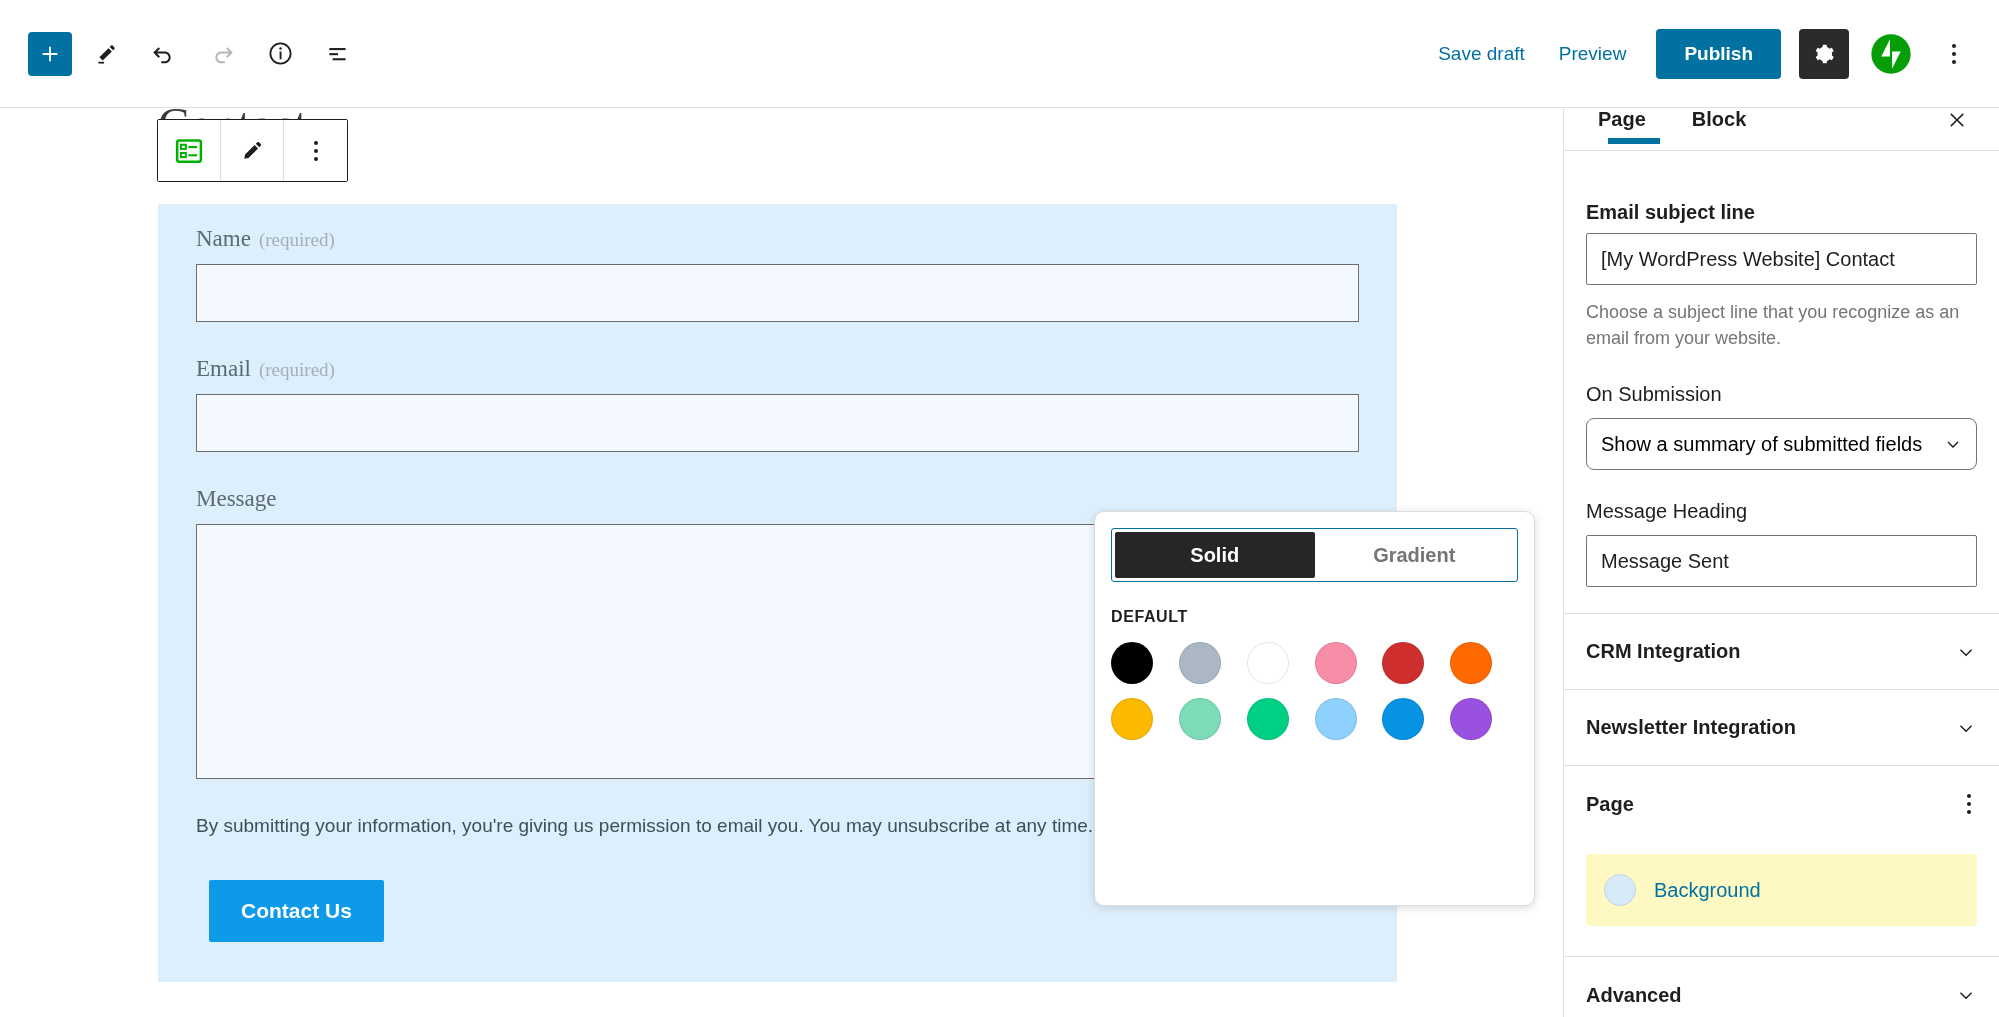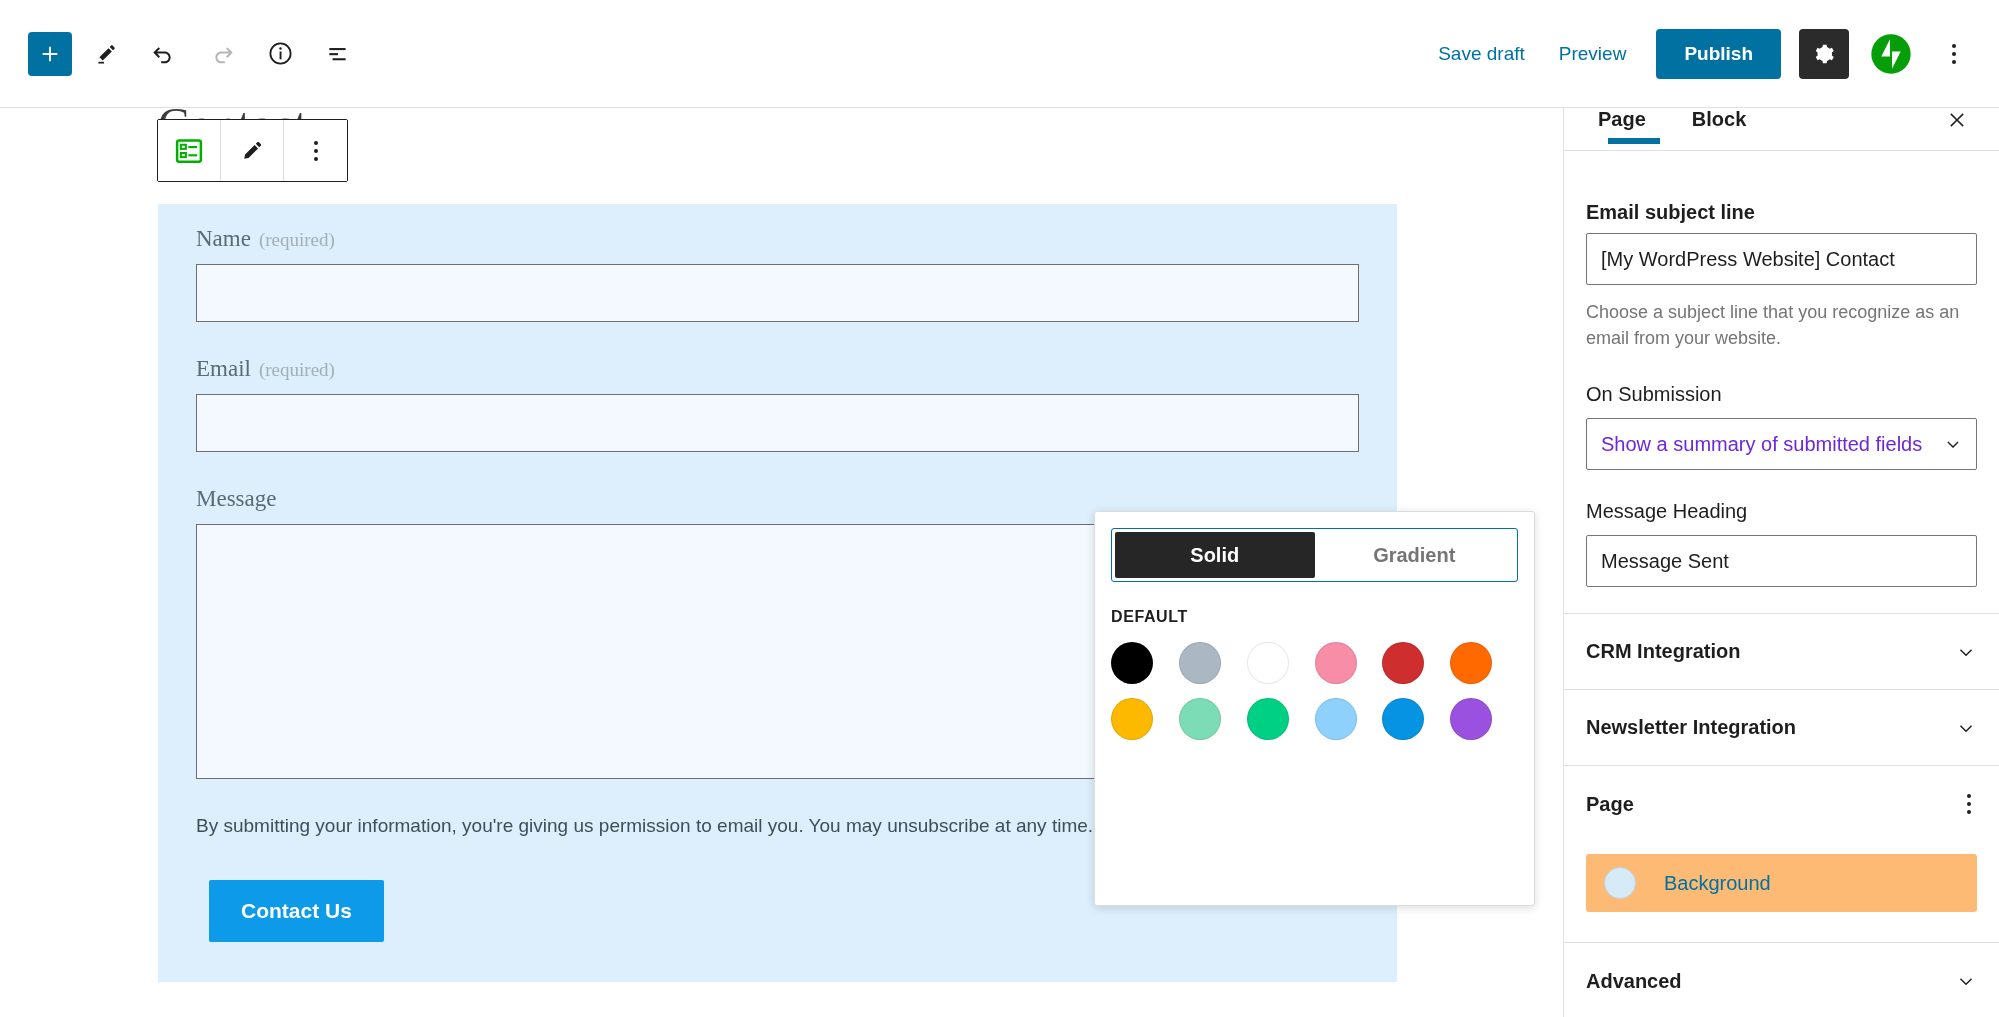--- a/index.html
+++ b/index.html
@@ -147,21 +147,21 @@
     font-family: "Liberation Sans", sans-serif;
   }
   .form-bottom-pad { height: 40px; }
 
   
   .color-popover {
     position: absolute; top: 511px; left: 1094px;
     width: 441px; height: 395px;
     background: #ffffff;
     border: 1px solid #dcdcdc;
-    border-radius: 3px;
+    border-radius: 10px;
     box-shadow: 0 2px 10px rgba(0,0,0,0.14);
     z-index: 50;
     padding: 16px;
   }
   .seg-control {
     display: flex; width: 100%; height: 54px;
     border: 1px solid #0071a1; border-radius: 3px;
     padding: 3px; background: #fff;
   }
   .seg-btn {
@@ -252,23 +252,23 @@
     font-size: 18px; color: #757575; line-height: 1.45;
     font-family: "Liberation Sans", sans-serif;
   }
   .sb-label {
     font-size: 20px; color: #1e1e1e;
     font-family: "Liberation Sans", sans-serif;
   }
   .sb-select-wrap { position: relative; }
   .sb-select {
     width: 100%; height: 52px;
-    border: 1px solid #757575; border-radius: 2px;
+    border: 1px solid #757575; border-radius: 8px;
     padding: 0 38px 0 14px;
-    font-size: 20px; color: #6d28d9; background: #fff;
+    font-size: 20px; color: #000000; background: #fff;
     appearance: none; cursor: pointer;
     font-family: "Liberation Sans", sans-serif;
   }
   .sb-select-chev {
     position: absolute; right: 14px; top: 50%;
     transform: translateY(-50%); pointer-events: none;
   }
   .sb-divider { height: 1px; background: #e0e0e0; margin-top: 26px; }
 
   .panel-row {
@@ -285,24 +285,23 @@
   .panel-chev { margin-left: auto; }
   .panel-kebab {
     margin-left: auto; display: flex; flex-direction: column;
     gap: 4px; align-items: center; cursor: pointer;
     background: none; border: none; padding: 6px;
   }
   .panel-kebab i { width: 4px; height: 4px; border-radius: 50%; background: #1e1e1e; }
 
   .color-item {
     margin: 12px 22px 0 22px;
-    height: 58px; background: #fdba74; border-radius: 3px;
+    height: 72px; background: #fef9c3; border-radius: 3px;
     display: flex; align-items: center; padding: 0 18px;
     cursor: pointer;
-    gap: 10px;
   }
   .color-swatch-sm {
     width: 32px; height: 32px; border-radius: 50%;
     background: #d7eaf7; border: 1px solid #c0d4e0;
     margin-right: 18px;
   }
   .color-item-label {
     font-size: 20px; color: #0071a1;
     font-family: "Liberation Sans", sans-serif;
   }

